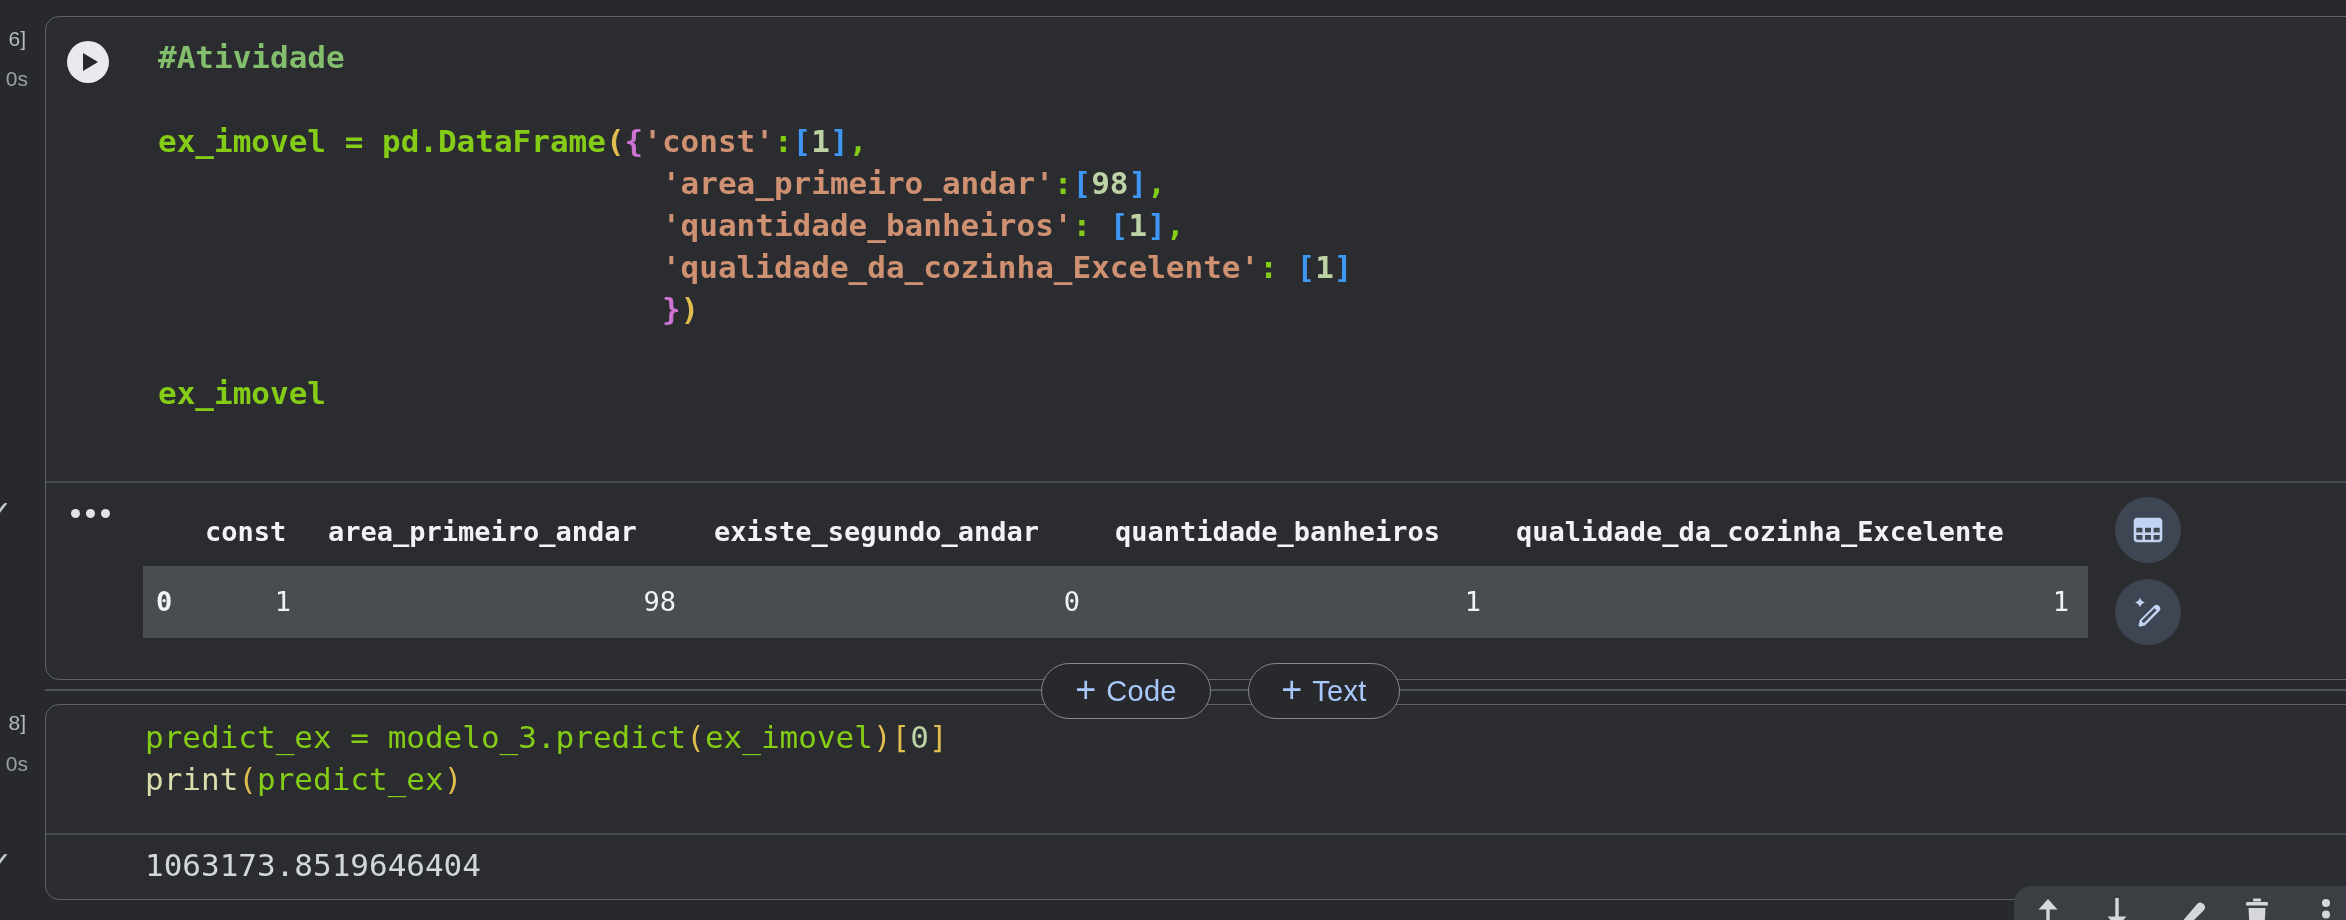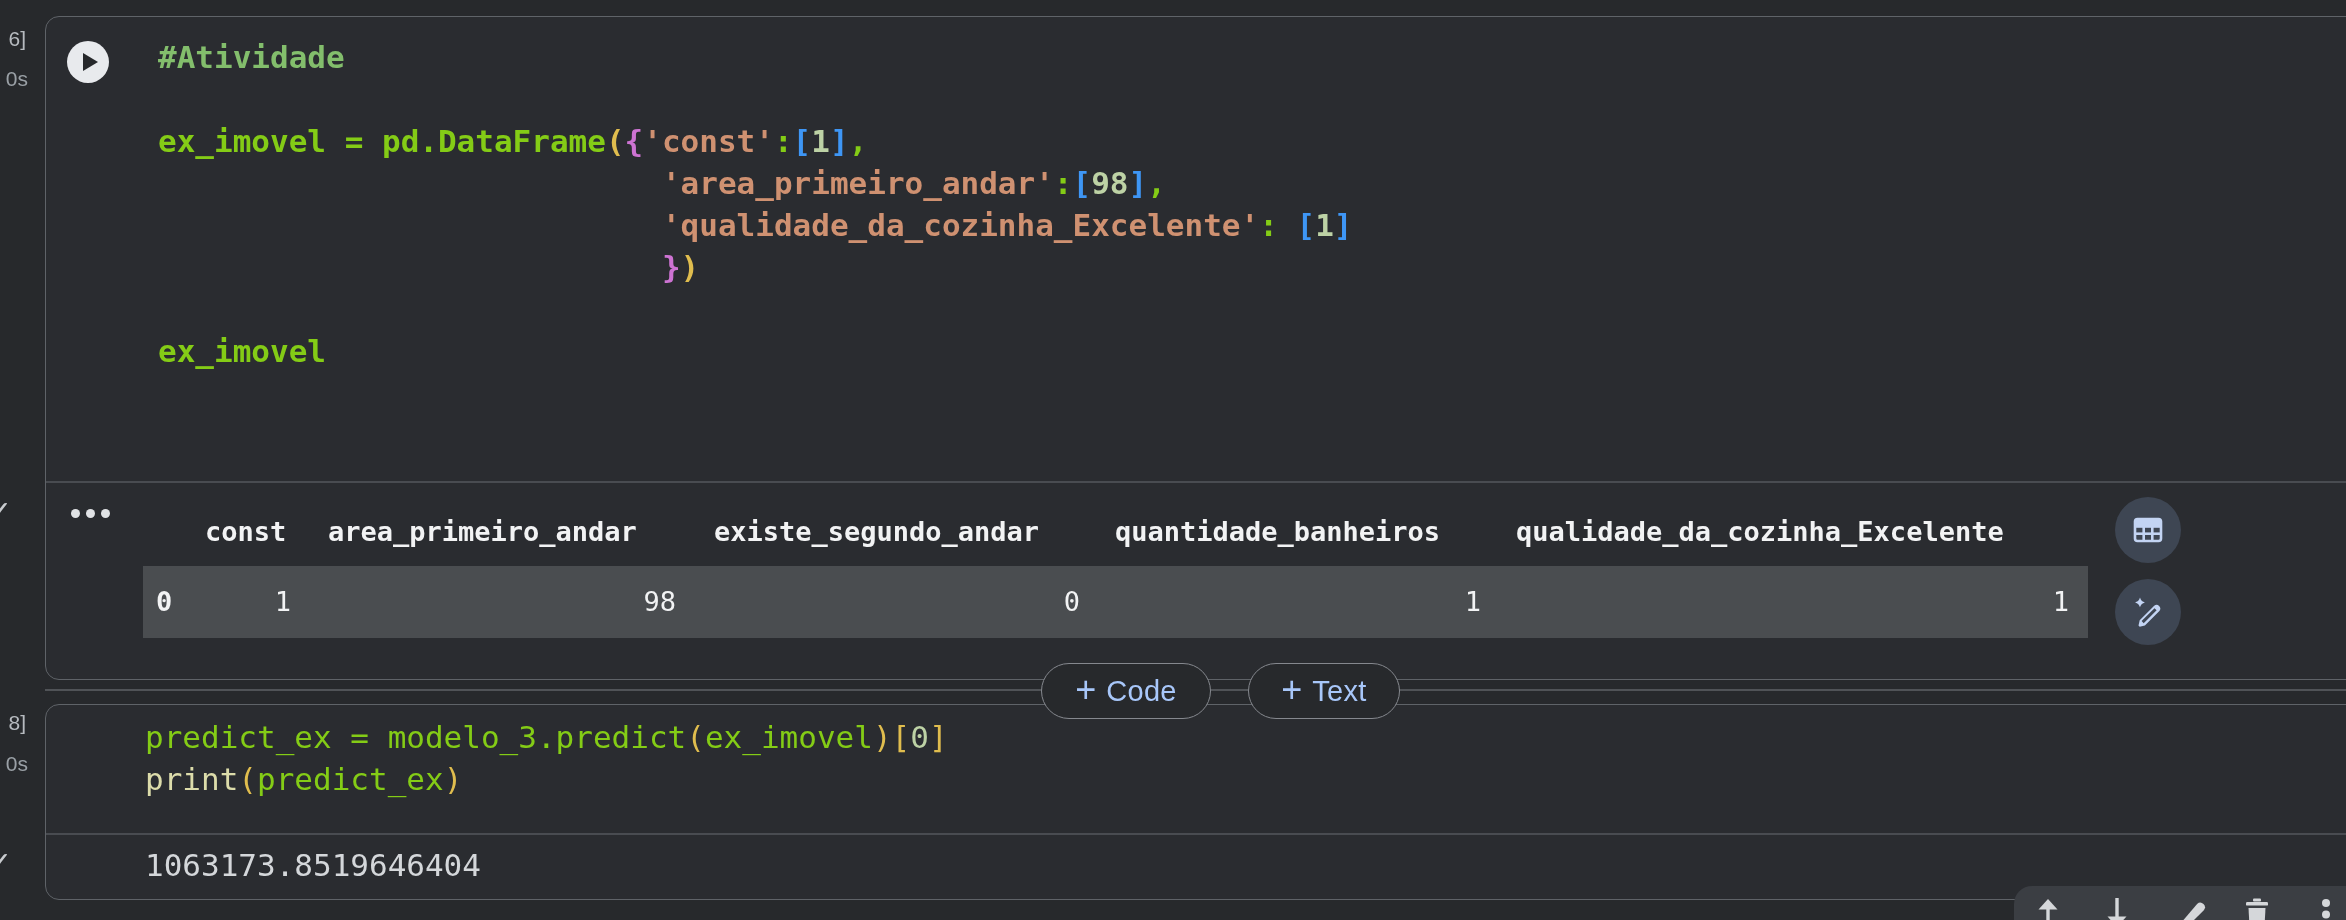--- a/index.html
+++ b/index.html
@@ -111,20 +111,21 @@
 
 <div class="play-btn">
   <span class="play-tri"></span>
 </div>
 
 <div class="code" id="code1">
     <div class="code-line"><span class="tk-cm">#Atividade</span></div>
     <div class="code-line">&nbsp;</div>
     <div class="code-line"><span class="tk-df">ex_imovel = pd.DataFrame</span><span class="tk-by">(</span><span class="tk-bm">{</span><span class="tk-st">'const'</span><span class="tk-df">:</span><span class="tk-bb">[</span><span class="tk-nu">1</span><span class="tk-bb">]</span><span class="tk-df">,</span></div>
     <div class="code-line"><span class="tk-df">                           </span><span class="tk-st">'area_primeiro_andar'</span><span class="tk-df">:</span><span class="tk-bb">[</span><span class="tk-nu">98</span><span class="tk-bb">]</span><span class="tk-df">,</span></div>
+    <div class="code-line"><span class="tk-df">                           </span><span class="tk-st">'quantidade_banheiros'</span><span class="tk-df">: </span><span class="tk-bb">[</span><span class="tk-nu">1</span><span class="tk-bb">]</span><span class="tk-df">,</span></div>
     <div class="code-line"><span class="tk-df">                           </span><span class="tk-st">'qualidade_da_cozinha_Excelente'</span><span class="tk-df">: </span><span class="tk-bb">[</span><span class="tk-nu">1</span><span class="tk-bb">]</span></div>
     <div class="code-line"><span class="tk-df">                           </span><span class="tk-bm">}</span><span class="tk-by">)</span></div>
     <div class="code-line">&nbsp;</div>
     <div class="code-line"><span class="tk-df">ex_imovel</span></div>
   </div>
 
 <div class="cell-divider" id="divider1"></div>
 
 <div class="dots">
     <i></i>

